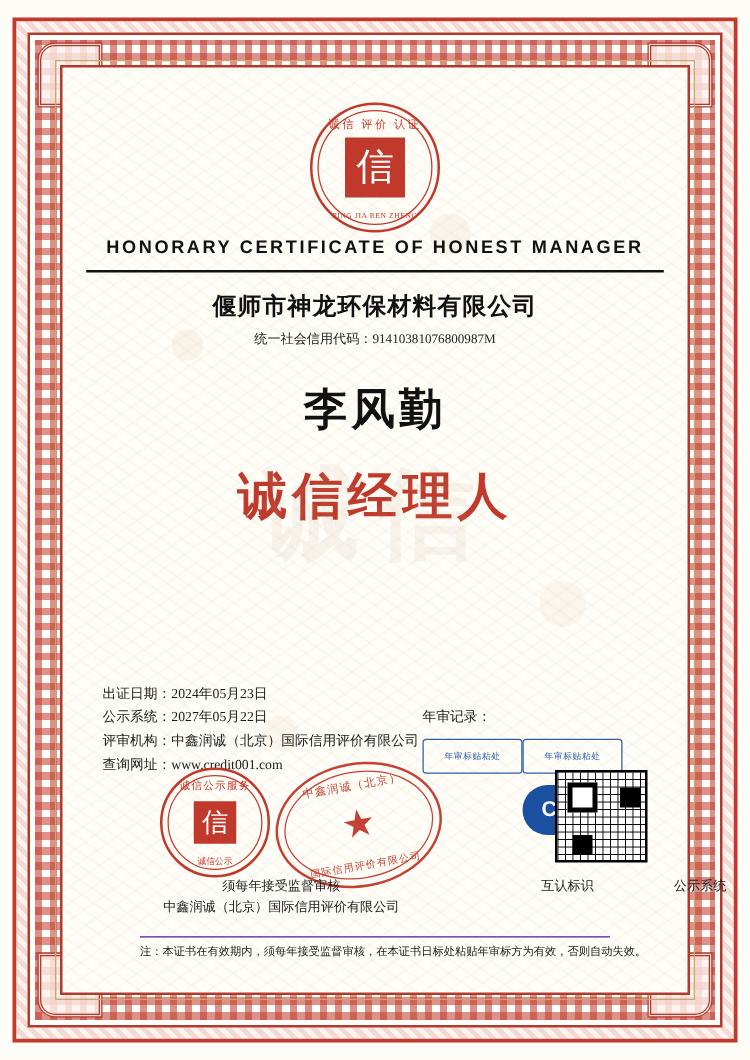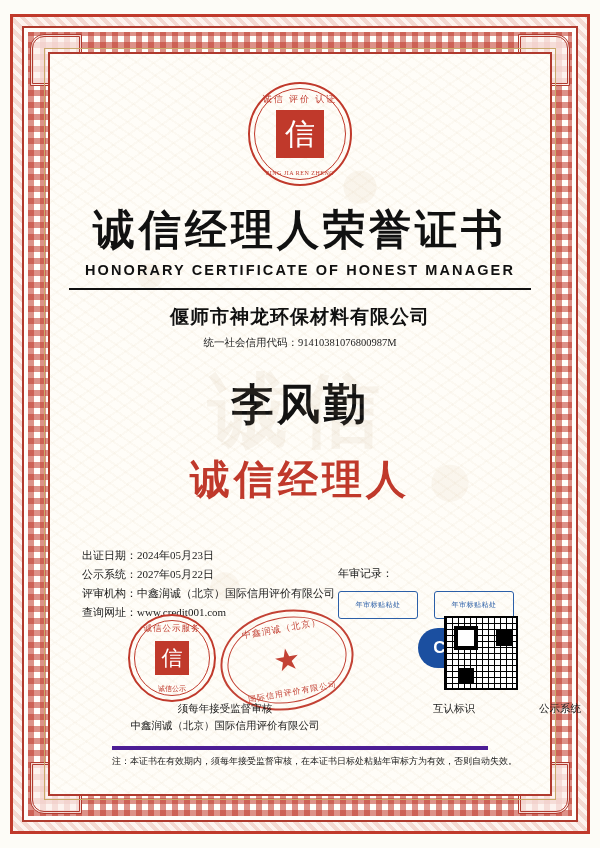--- a/index.html
+++ b/index.html
@@ -180,21 +180,21 @@
   .uscc {
     margin-top: 6px;
     text-align: center;
     font-size: 10.5px;
     color: #222;
   }
 
   .person {
     margin-top: 26px;
     text-align: center;
-    font-size: 43px;
+    font-size: 35px;
     font-weight: bold;
     letter-spacing: 3px;
     color: #111;
   }
   .honor {
     margin-top: 18px;
     text-align: center;
     font-size: 40px;
     font-weight: bold;
     letter-spacing: 4px;
@@ -216,21 +216,21 @@
 
   .annual {
     position: absolute;
     left: 284px;
     top: 508px;
     width: 190px;
     font-size: 11px;
     color: #1a1a1a;
   }
   .annual-label { margin-bottom: 10px; font-family: Liberation Mono, monospace; }
-  .stamp-boxes { display: flex; gap: 16px; }
+  .stamp-boxes { display: flex; }
   .stamp-box {
     width: 78px; height: 26px;
     border: 1px solid #2b5fa8;
     border-radius: 3px;
     color: #2b5fa8;
     font-size: 7px;
     display: flex;
     align-items: center;
     justify-content: center;
     letter-spacing: 0.5px;
@@ -358,21 +358,21 @@
   }
   .cap-1 { left: 16px; top: 88px; width: 270px; }
   .cap-2 { left: 16px; top: 105px; width: 270px; }
   .cap-mutual { left: 330px; top: 88px; width: 100px; }
   .cap-public { left: 436px; top: 88px; width: 100px; }
 
   .footnote {
     position: absolute;
     left: 58px; right: 58px;
     bottom: 22px;
-    border-top: 4px solid #4c1d95;
+    border-top: 1px solid #4c1d95;
     padding-top: 5px;
     font-size: 9px;
     color: #1a1a1a;
     text-align: center;
     white-space: nowrap;
   }
   .watermark {
     position: absolute;
     left: 90px; top: 300px;
     right: 90px;
@@ -405,21 +405,20 @@
     <div class="watermark">诚信</div>
 
     <div class="emblem-wrap">
       <div class="emblem">
         <div class="emblem-top-text">诚信 评价 认证</div>
         <div class="emblem-core">信</div>
         <div class="emblem-bottom-text">PING JIA REN ZHENG</div>
       </div>
     </div>
 
-    <div class="title-cn">诚信经理人荣誉证书</div>
     <div class="title-en">HONORARY CERTIFICATE OF HONEST MANAGER</div>
     <div class="title-rule"></div>
 
 
     <div class="company">偃师市神龙环保材料有限公司</div>
     <div class="uscc">统一社会信用代码：91410381076800987M</div>
 
     <div class="person">李风勤</div>
     <div class="honor">诚信经理人</div>
 

